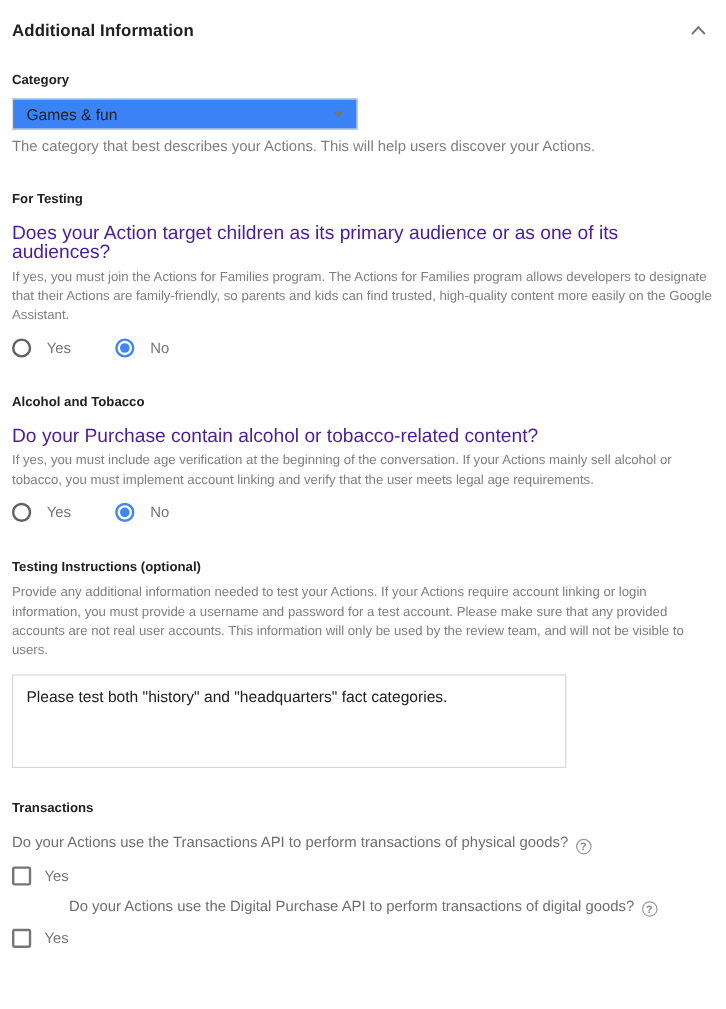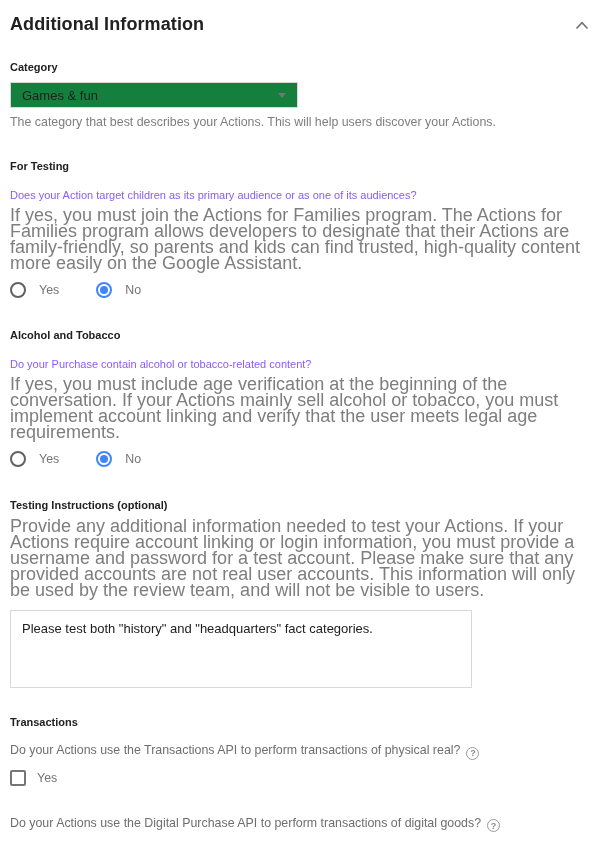--- a/index.html
+++ b/index.html
@@ -7,40 +7,40 @@
   body {
     width: 605px; height: 841px;
     font-family: "Liberation Sans", sans-serif;
     color: #212121;
     overflow: hidden;
   }
   .page { padding: 17px 10px 0 10px; }
 
   
   .hdr { display: flex; justify-content: space-between; align-items: center; height: 15px; }
-  .hdr-title { font-size: 18px; font-weight: 700; color: #212121; letter-spacing: .1px; }
+  .hdr-title { font-size: 14px; font-weight: 700; color: #212121; letter-spacing: .1px; }
   .chev-btn { width: 18px; height: 14px; display: flex; align-items: center; justify-content: center; cursor: pointer; margin-right: 4px; }
 
   
   .field-label { font-size: 11px; font-weight: 700; color: #212121; }
   .mt-sec { margin-top: 29px; }
   .select {
     margin-top: 9px; width: 288px; height: 26px;
-    border: 1px solid #d8d8d8; background: #15803d;
+    border: 1px solid #d8d8d8; background: #3b82f6;
     display: flex; align-items: center; justify-content: space-between;
     padding: 0 11px; cursor: pointer;
   }
   .select-value { font-size: 13px; color: #212121; }
   .caret { width: 0; height: 0; border-left: 4px solid transparent; border-right: 4px solid transparent; border-top: 5px solid #757575; }
   .helper { margin-top: 6px; font-size: 12.4px; color: #7e7e7e; line-height: 16px; max-width: 585px; }
 
   
-  .question { margin-top: 15px; font-size: 11px; color: #8b5cf6; line-height: 16px; }
+  .question { margin-top: 15px; font-size: 16px; color: #4c1d95; line-height: 16px; }
   .question-gray { font-size: 12.4px; color: #6e6e6e; line-height: 16px; }
-  .q-helper { margin-top: 4px; font-size: 18px; color: #7e7e7e; line-height: 16px; max-width: 585px; }
+  .q-helper { margin-top: 4px; font-size: 11px; color: #7e7e7e; line-height: 16px; max-width: 585px; }
 
   
   .radio-row { margin-top: 10px; display: flex; align-items: center; height: 18px; }
   .radio-opt { display: flex; align-items: center; cursor: pointer; margin-right: 37px; }
   .radio { width: 16px; height: 16px; border: 2px solid #616161; border-radius: 50%; display: inline-block; position: relative; background: #fff; flex: 0 0 auto; }
   .radio.checked { border-color: #4285f4; }
   .radio.checked::after { content: ""; position: absolute; left: 2px; top: 2px; right: 2px; bottom: 2px; background: #4285f4; border-radius: 50%; }
   .radio-label { margin-left: 13px; font-size: 12.4px; color: #757575; }
 
   
@@ -59,21 +59,21 @@
   
   textarea.instructions {
     margin-top: 12px; width: 462px; height: 78px;
     border: 1px solid #d8d8d8; background: #fff;
     padding: 9px 11px; font-family: "Liberation Sans", sans-serif;
     font-size: 13px; color: #212121; line-height: 17px;
     resize: none; outline: none; display: block;
   }
 
   .mt-ff { margin-top: 30px; }
-  .mt-q2 { margin-top: 28px; }
+  .mt-q2 { margin-top: 8px; text-align: center; }
 </style>
 </head>
 <body>
 
 <div class="page">
 
   <div class="hdr">
     <div class="hdr-title">Additional Information</div>
     <div class="chev-btn">
       <svg width="12" height="8" viewBox="0 0 12 8">
@@ -117,21 +117,21 @@
     </label>
   </div>
 
   <div class="field-label" style="margin-top:31px">Testing Instructions (optional)</div>
   <div class="q-helper" style="margin-top:7px">Provide any additional information needed to test your Actions. If your Actions require account linking or login information, you must provide a username and password for a test account. Please make sure that any provided accounts are not real user accounts. This information will only be used by the review team, and will not be visible to users.</div>
   <textarea class="instructions" spellcheck="false" style="">Please test both "history" and "headquarters" fact categories.</textarea>
 
   <div class="field-label" style="margin-top:28px">Transactions</div>
 
   <div class="question-gray" style="margin-top:14px">
-    <span>Do your Actions use the Transactions API to perform transactions of physical real?</span><span class="help">?</span>
+    <span>Do your Actions use the Transactions API to perform transactions of physical goods?</span><span class="help">?</span>
   </div>
   <div class="check-row">
     <span class="checkbox"></span>
     <span class="check-label">Yes</span>
   </div>
 
   <div class="question-gray mt-q2">
     <span>Do your Actions use the Digital Purchase API to perform transactions of digital goods?</span><span class="help">?</span>
   </div>
   <div class="check-row">

